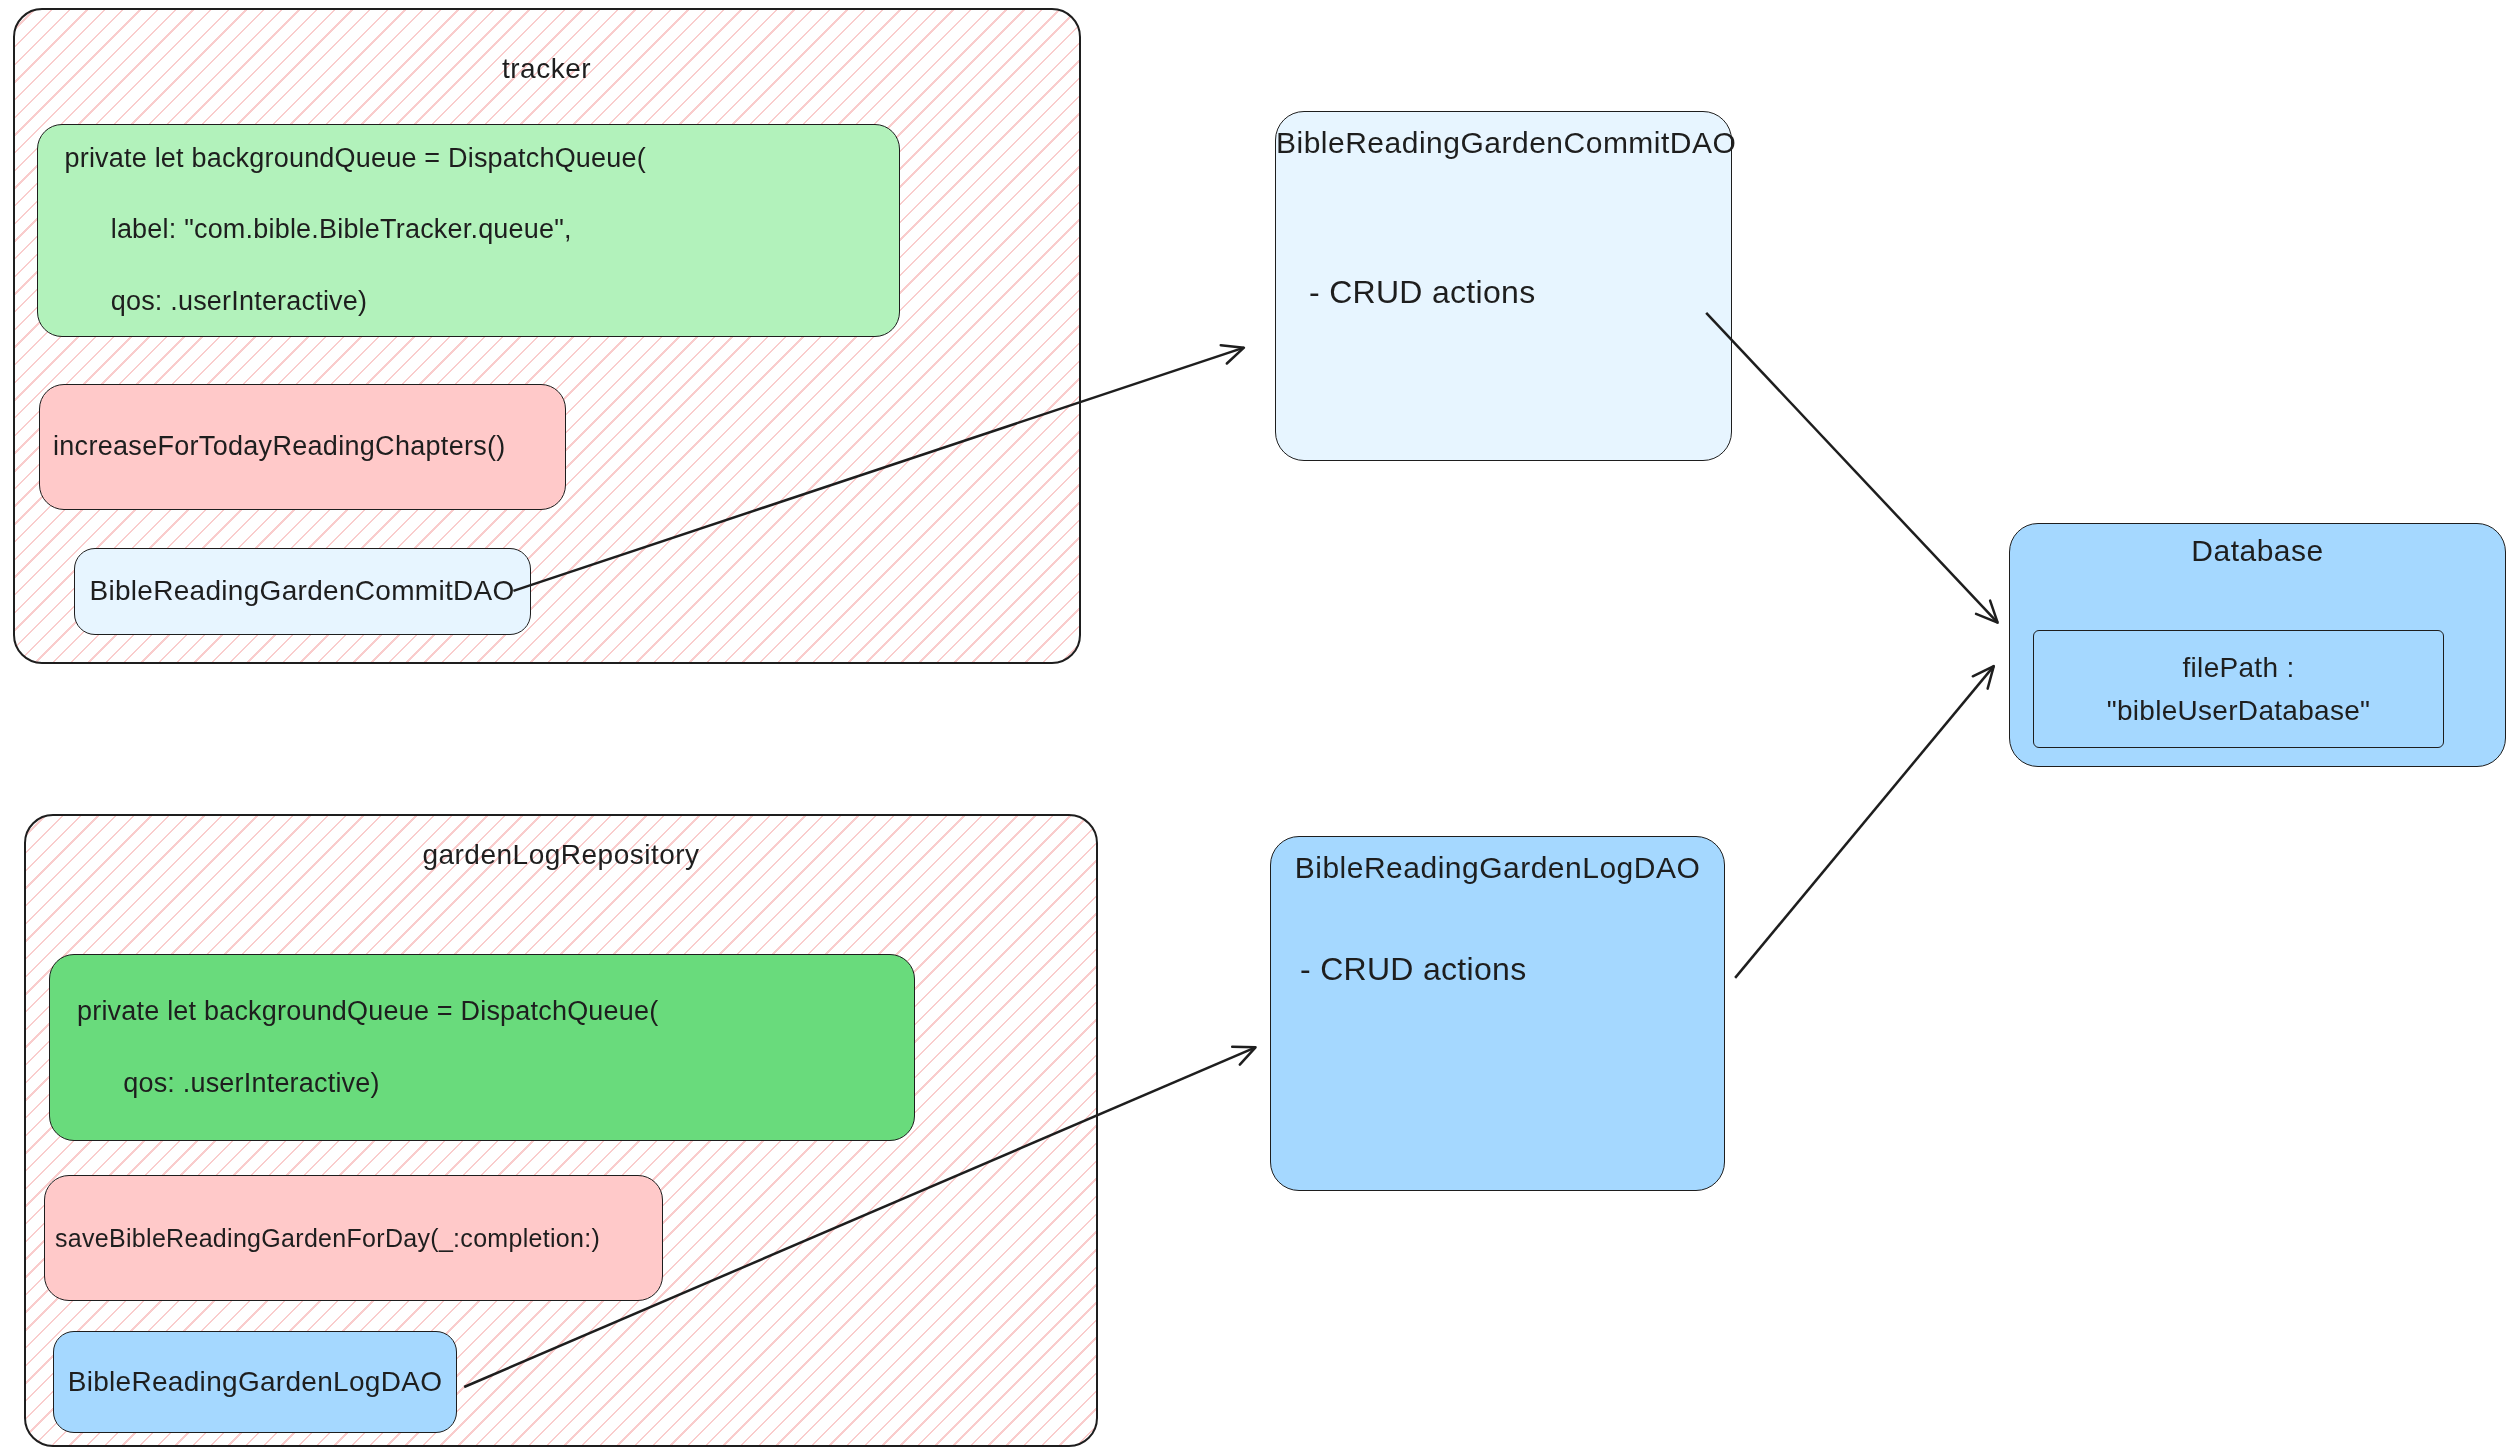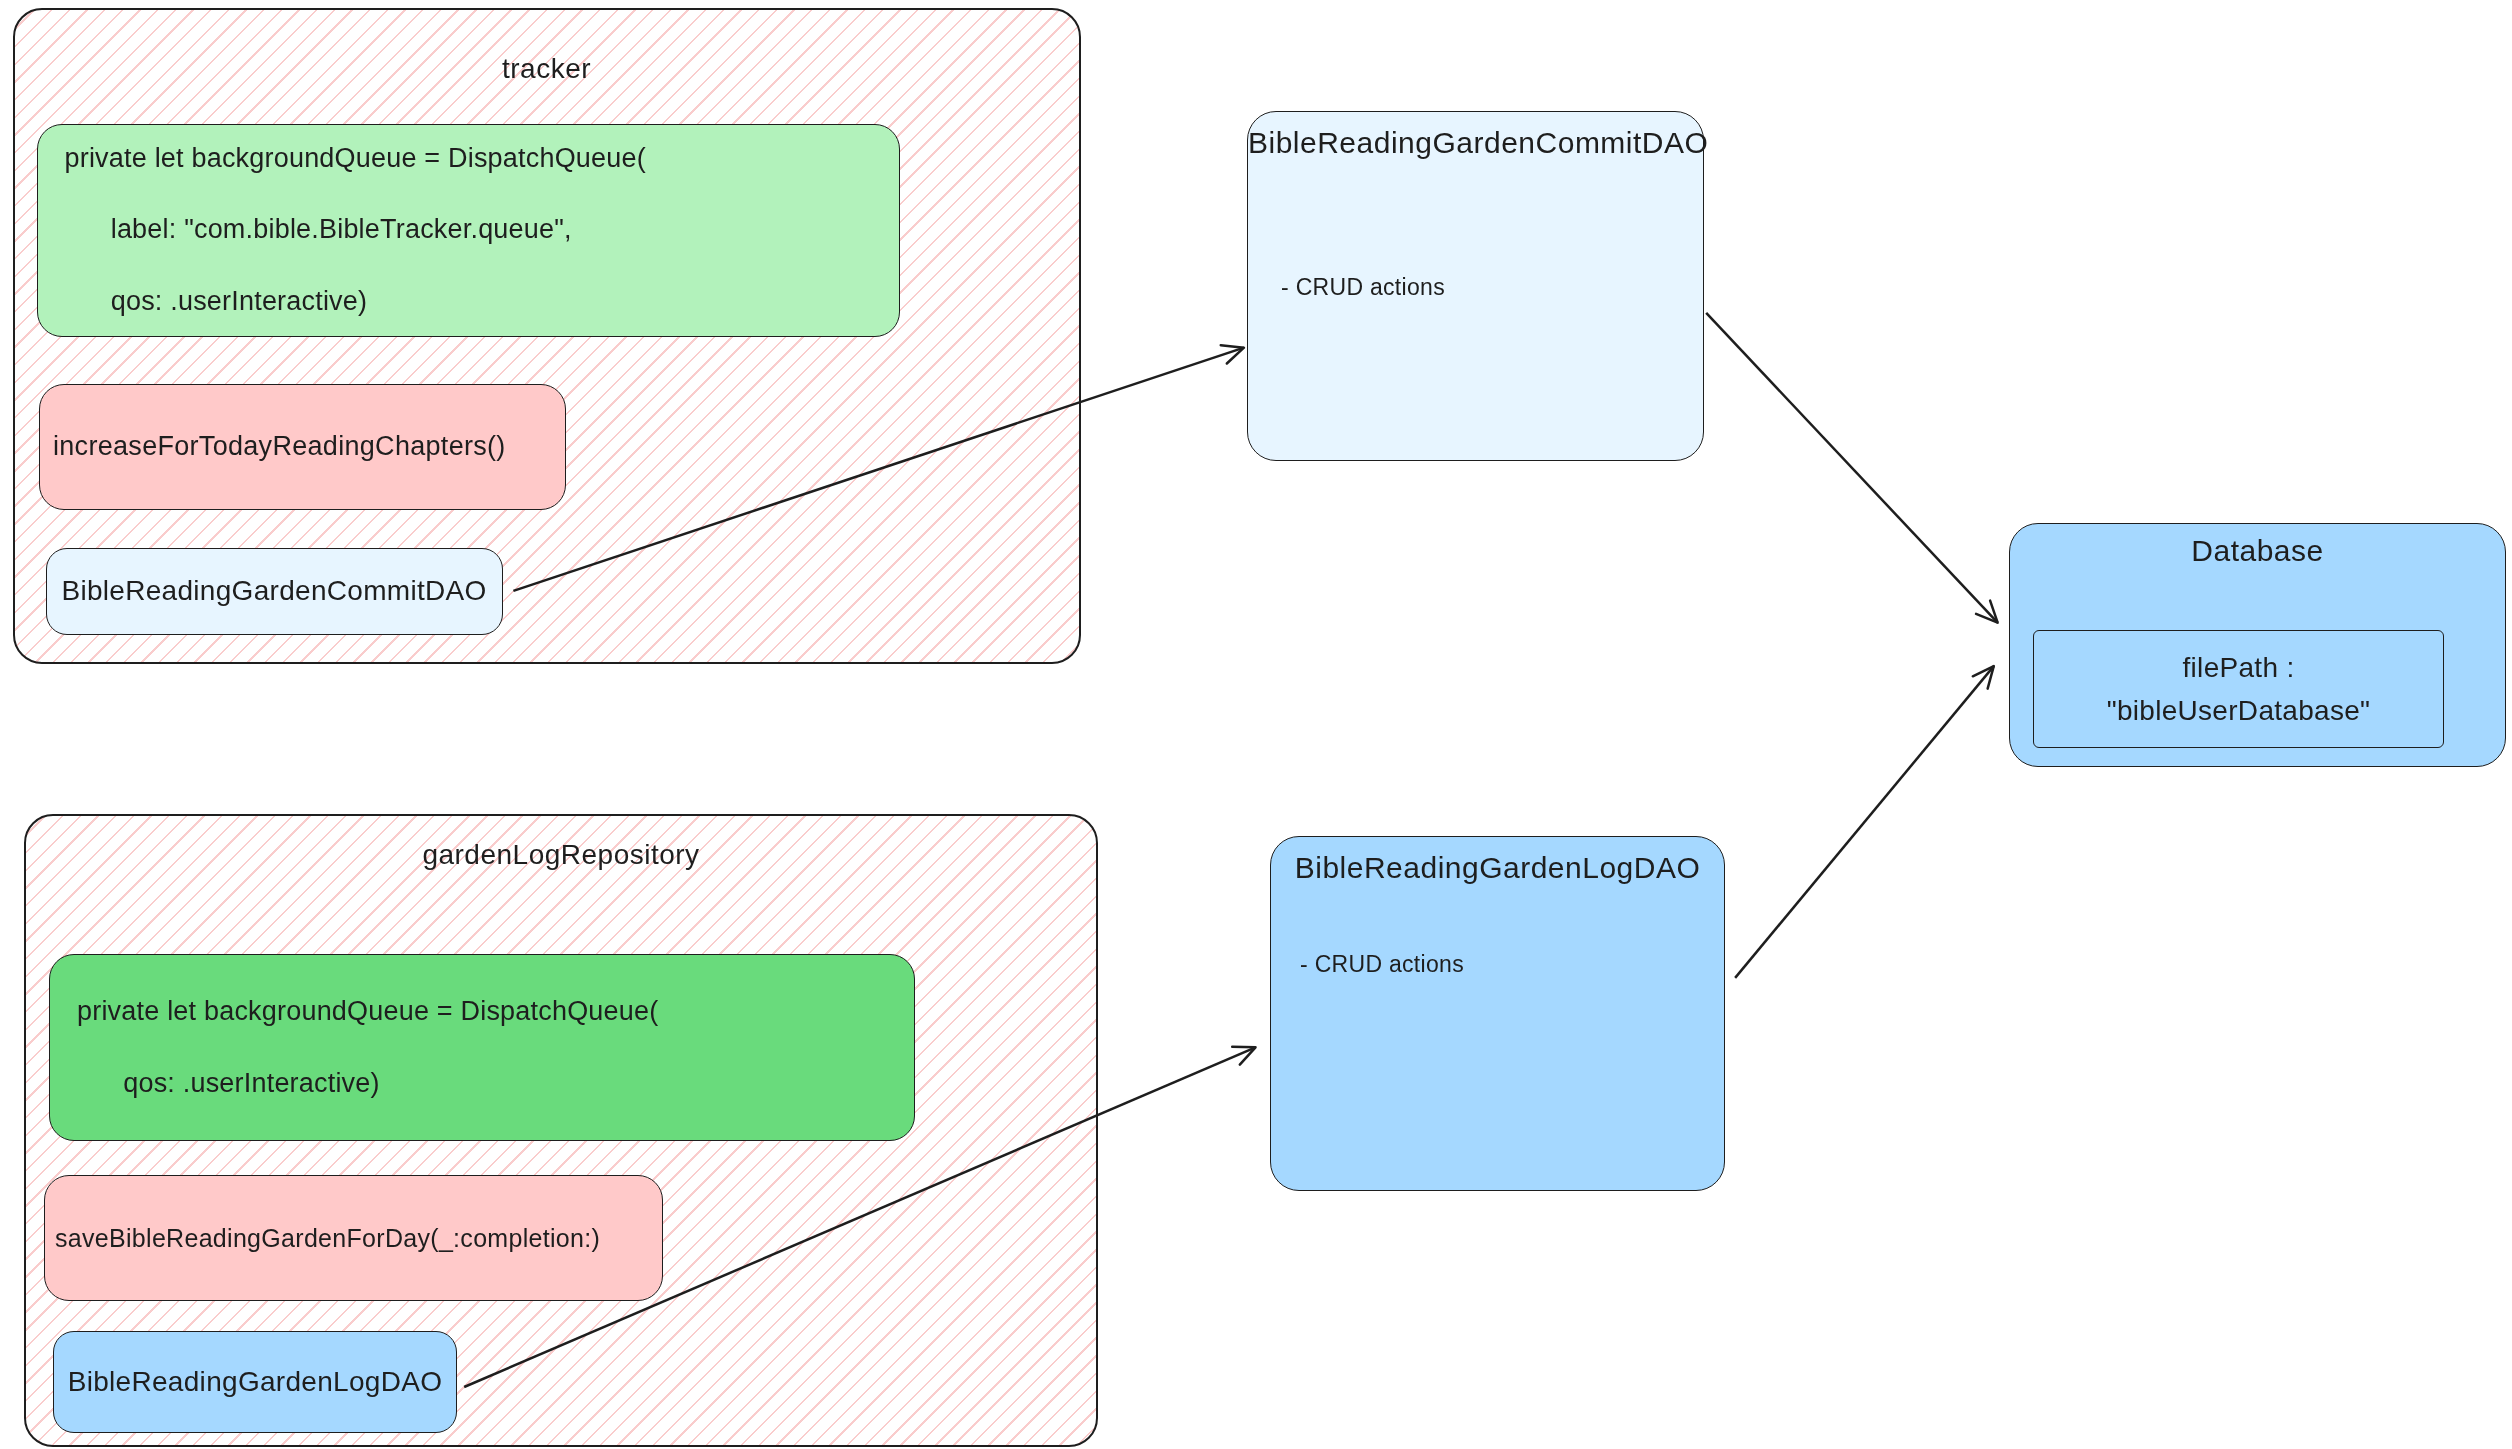--- a/index.html
+++ b/index.html
@@ -30,39 +30,39 @@
     font-size:28px;letter-spacing:0.5px;
   }
   .node{
     position:absolute;border:1.9px solid var(--stroke);border-radius:29px;
   }
   .node-title{
     position:absolute;top:13.5px;left:0;right:0;text-align:center;
     font-size:30px;letter-spacing:0.5px;
   }
   .node-body{
-    position:absolute;font-size:23px;letter-spacing:0.3px;white-space:pre;
+    position:absolute;font-size:32px;letter-spacing:0.3px;white-space:pre;
   }
   .code-box{
     position:absolute;border:1.9px solid var(--stroke);border-radius:25px;
     display:flex;flex-direction:column;justify-content:center;
     padding-left:27px;
     gap:28px;
   }
   .code-line{font-size:27px;line-height:1.62;white-space:pre;letter-spacing:0.2px;}
   .label-box{
     position:absolute;border:1.9px solid var(--stroke);border-radius:21px;
     display:flex;align-items:center;
   }
   .label-box.centered{justify-content:center;}
   .label-box .lbl{font-size:28px;letter-spacing:0.3px;white-space:pre;}
   .fill-light-green{background:var(--light-green);}
   .fill-green{background:var(--green);}
   .fill-pink{background:var(--pink);}
-  .fill-pale-blue{background:var(--pale-blue);}
+  .fill-pale-blue{background:var(--pale-blue);margin-left:28px;}
   .fill-blue{background:var(--blue);}
 
   .inner-box{
     position:absolute;border:1.9px solid var(--stroke);border-radius:6px;
     display:flex;flex-direction:column;justify-content:center;align-items:center;
     text-align:center;
   }
   .inner-box .line{font-size:28px;line-height:1.55;letter-spacing:0.3px;white-space:pre;}
 
   svg.arrows{position:absolute;left:0;top:0;width:2512px;height:1450px;pointer-events:none;}

